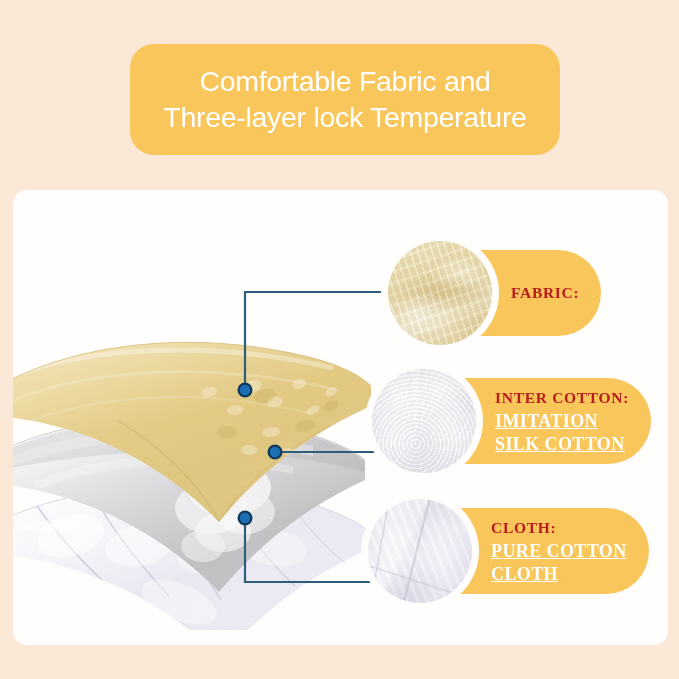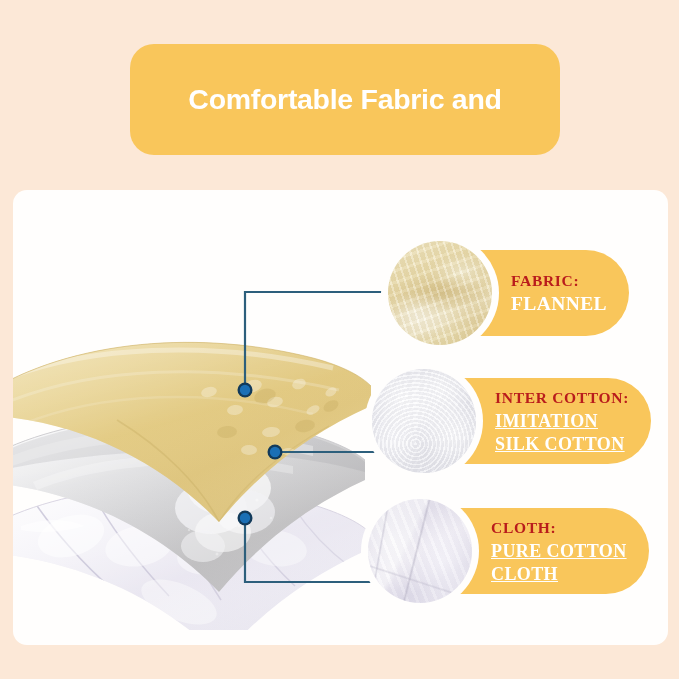--- a/index.html
+++ b/index.html
@@ -27,21 +27,21 @@
     border-radius: 24px;
     display: flex;
     flex-direction: column;
     align-items: center;
     justify-content: center;
     box-sizing: border-box;
   }
   #header-banner .hline {
     color: #FFFFFF;
     font-family: "Liberation Sans", sans-serif;
-    font-weight: bold;
+    font-weight: normal;
     font-size: 28.5px;
     letter-spacing: -0.3px;
     line-height: 1.26;
     white-space: nowrap;
     text-align: center;
   }
 
   
   #content-panel {
     position: absolute;
@@ -203,20 +203,21 @@
       linear-gradient(100deg, rgba(176,172,192,0.0) 16%, rgba(176,172,192,0.40) 17.2%, rgba(176,172,192,0.0) 18.6%),
       linear-gradient(18deg, rgba(178,174,194,0.0) 26%, rgba(178,174,194,0.35) 27.2%, rgba(178,174,194,0.0) 28.5%),
       repeating-linear-gradient(68deg, rgba(255,255,255,0.16) 0px, rgba(255,255,255,0.16) 3px, rgba(190,186,205,0.10) 3px, rgba(190,186,205,0.10) 9px);
   }
 </style>
 </head>
 <body>
 
 <div id="header-banner">
   <div class="hline">Comfortable Fabric and</div>
+  <div class="hline">Three-layer lock Temperature</div>
 </div>
 
 <div id="content-panel">
 
   <div id="layer-illustration">
     <svg width="360" height="290" viewBox="0 0 360 290" xmlns="http://www.w3.org/2000/svg">
       <defs>
 
         <linearGradient id="gradGold" x1="0" y1="0" x2="1" y2="1">
           <stop offset="0%" stop-color="#EBD79C"></stop>
@@ -393,21 +394,20 @@
     <g>
       <polyline points="232,328 232,392 378,392" fill="none" stroke="#2D5F7C" stroke-width="2.2" stroke-linecap="square" stroke-linejoin="miter"></polyline>
       <circle cx="232" cy="328" r="7.5" fill="#123A5A"></circle>
       <circle cx="232" cy="328" r="5.2" fill="#1A6FB5"></circle>
     </g>
   </svg>
 
   <div class="info-row" style="left:368px; top:44px; width:300px;">
     <div class="badge">
       <div class="badge-label">FABRIC:</div>
-      <div class="badge-value">FLANNEL</div>
     </div>
     <div class="swatch">
       <div class="swatch-inner">
         <div class="tex-flannel"></div>
       </div>
     </div>
   </div>
 
   <div class="info-row" style="left:352px; top:172px; width:316px;">
     <div class="badge">

